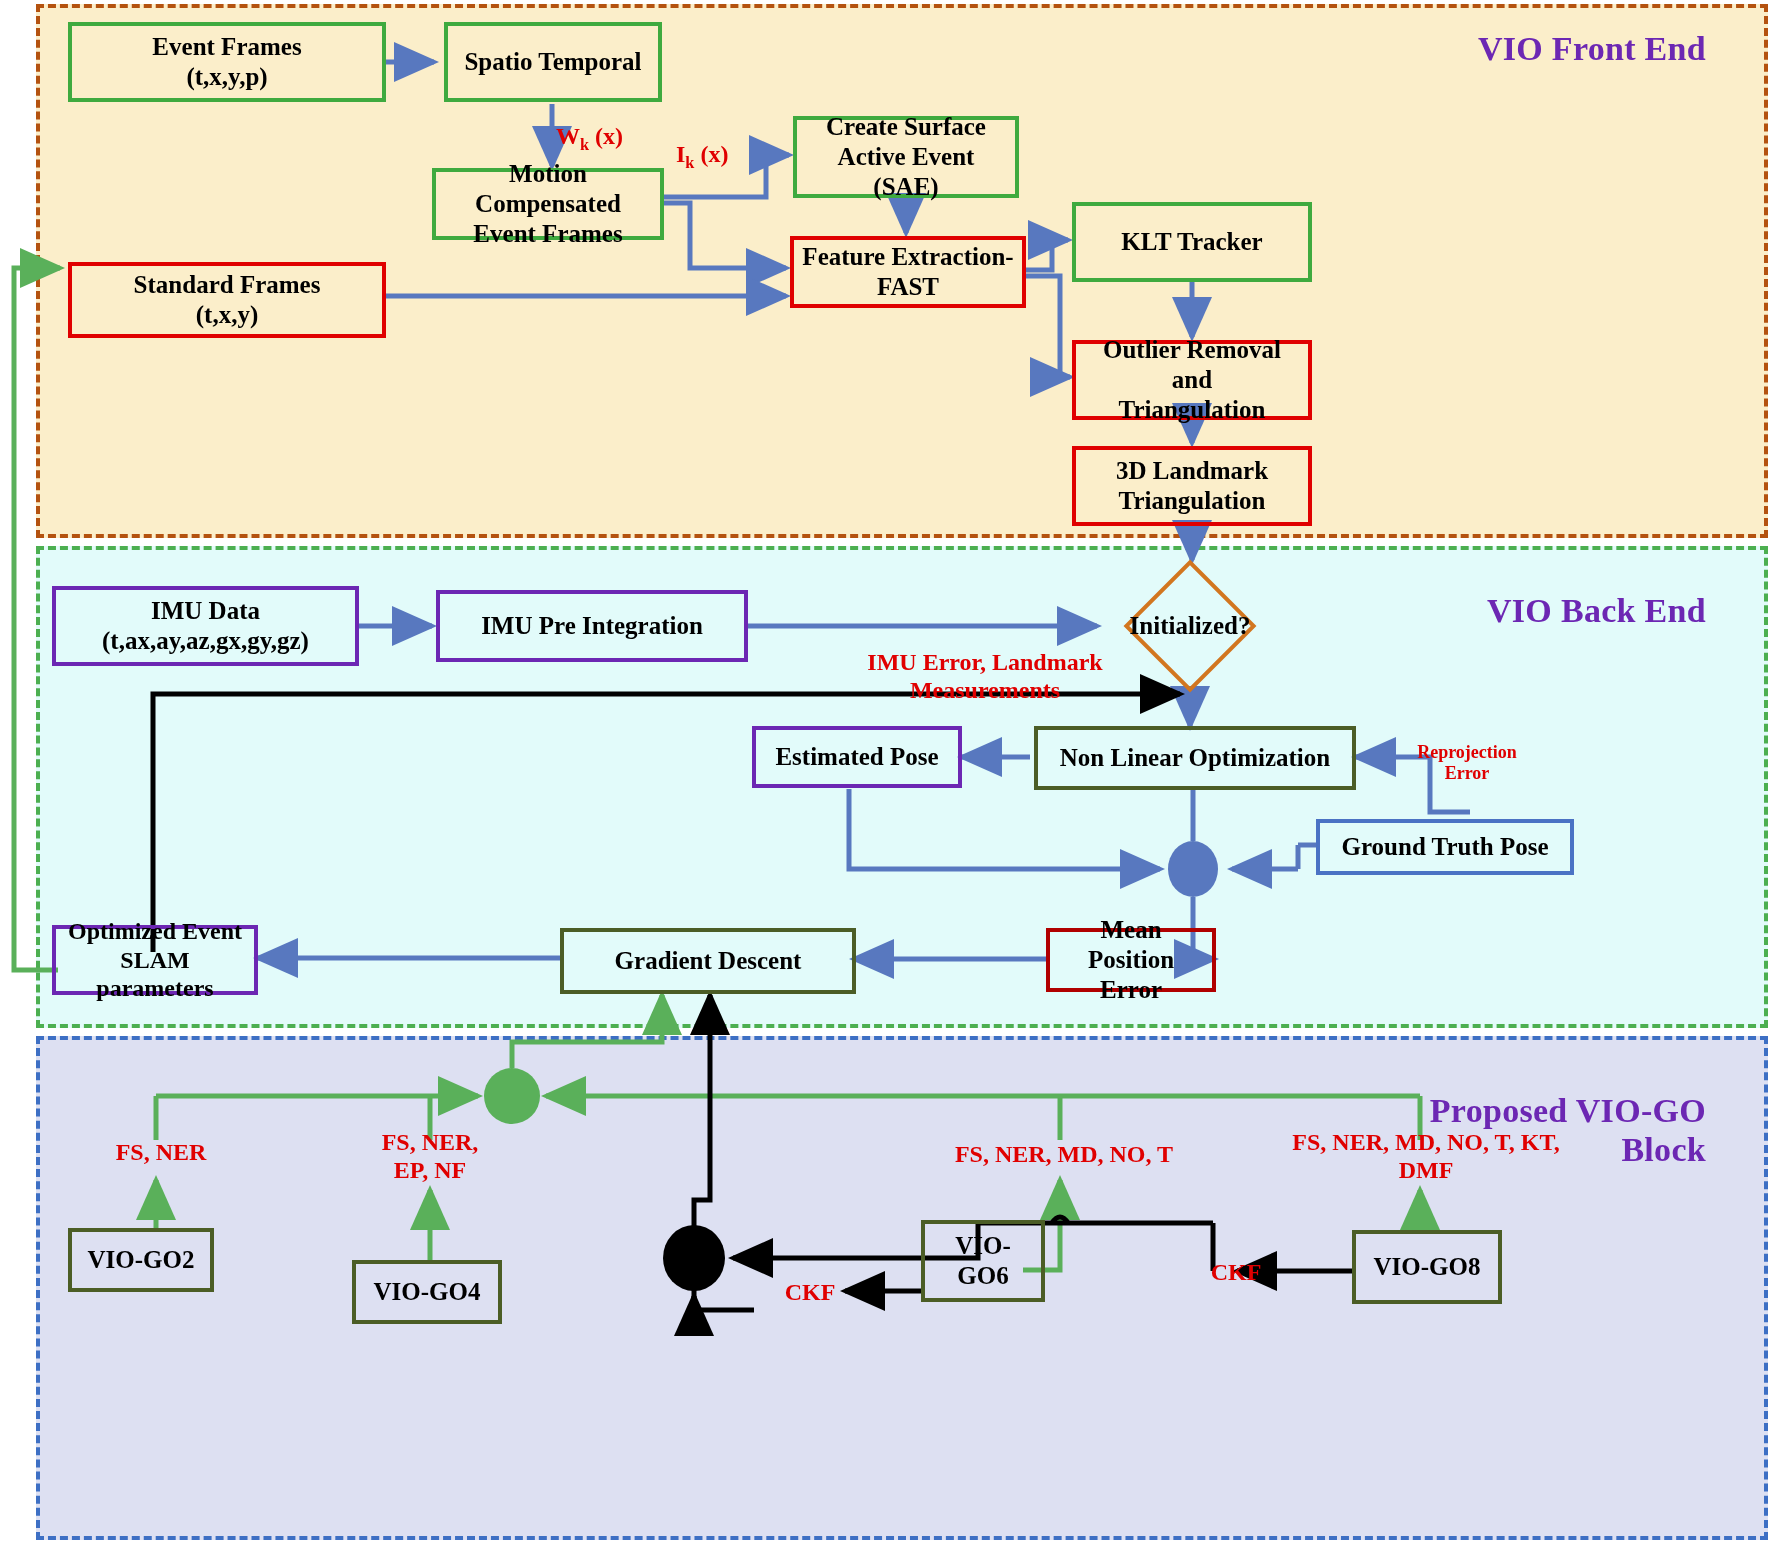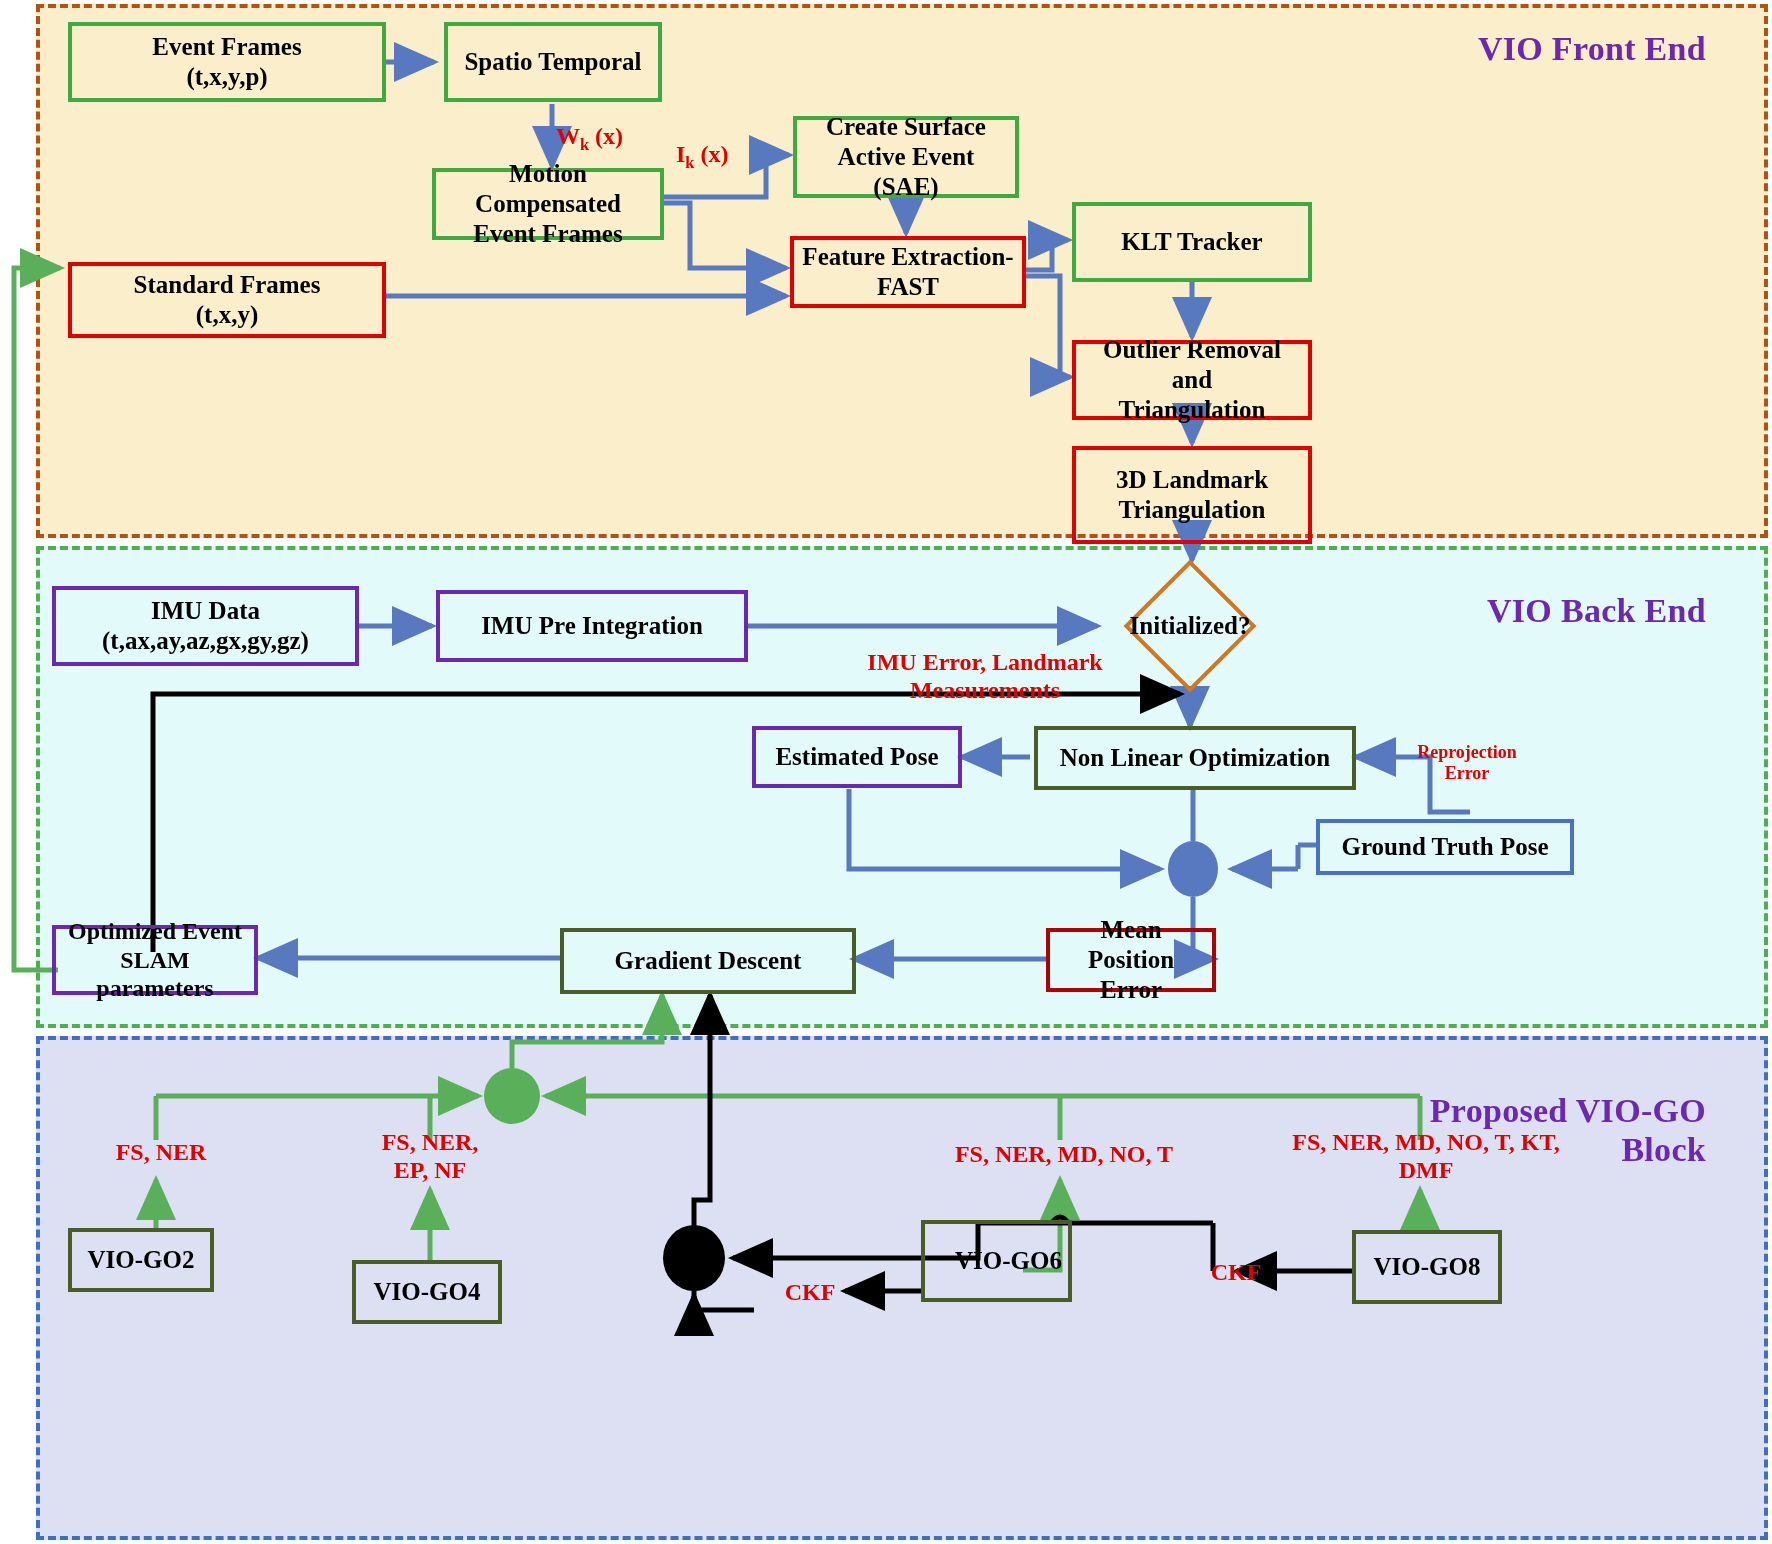--- a/index.html
+++ b/index.html
@@ -245,21 +245,21 @@
     <div>KLT Tracker</div>
   </div>
 
   <div class="box bx-red" style="left:1072px; top:340px; width:240px; height:80px;">
     <div>
       <div>Outlier Removal and</div>
       <div>Triangulation</div>
     </div>
   </div>
 
-  <div class="box bx-red" style="left:1072px; top:446px; width:240px; height:98px;align-items:center;">
+  <div class="box bx-red" style="left:1072px; top:446px; width:240px; height:80px;align-items:center;">
     <div>
       <div>3D Landmark</div>
       <div>Triangulation</div>
     </div>
   </div>
 
   <div class="lbl" style="left:556px; top:122px; width:110px; text-align:left;">
     <span>W</span><sub>k</sub><span> (x)</span>
   </div>
 
@@ -329,21 +329,21 @@
   <div class="node-ellipse" id="node-black"></div>
 
   <div class="box bx-olive" style="left:68px;  top:1228px; width:146px; height:64px;">
     <div>VIO-GO2</div>
   </div>
 
   <div class="box bx-olive" style="left:352px; top:1260px; width:150px; height:64px;">
     <div>VIO-GO4</div>
   </div>
 
-  <div class="box bx-olive" style="left:921px; top:1220px; width:151px; height:82px;justify-content:flex-end;">
+  <div class="box bx-olive" style="left:921px; top:1220px; width:124px; height:82px;">
     <div>VIO-GO6</div>
   </div>
 
   <div class="box bx-olive" style="left:1352px; top:1230px; width:150px; height:74px;">
     <div>VIO-GO8</div>
   </div>
 
   <div class="lbl" style="left:86px;  top:1138px; width:150px;">
     <div>FS, NER</div>
   </div>

